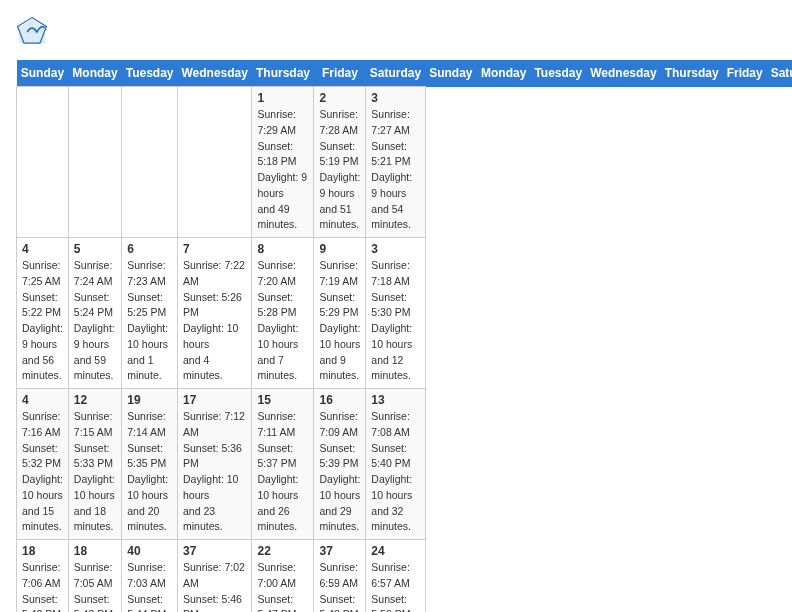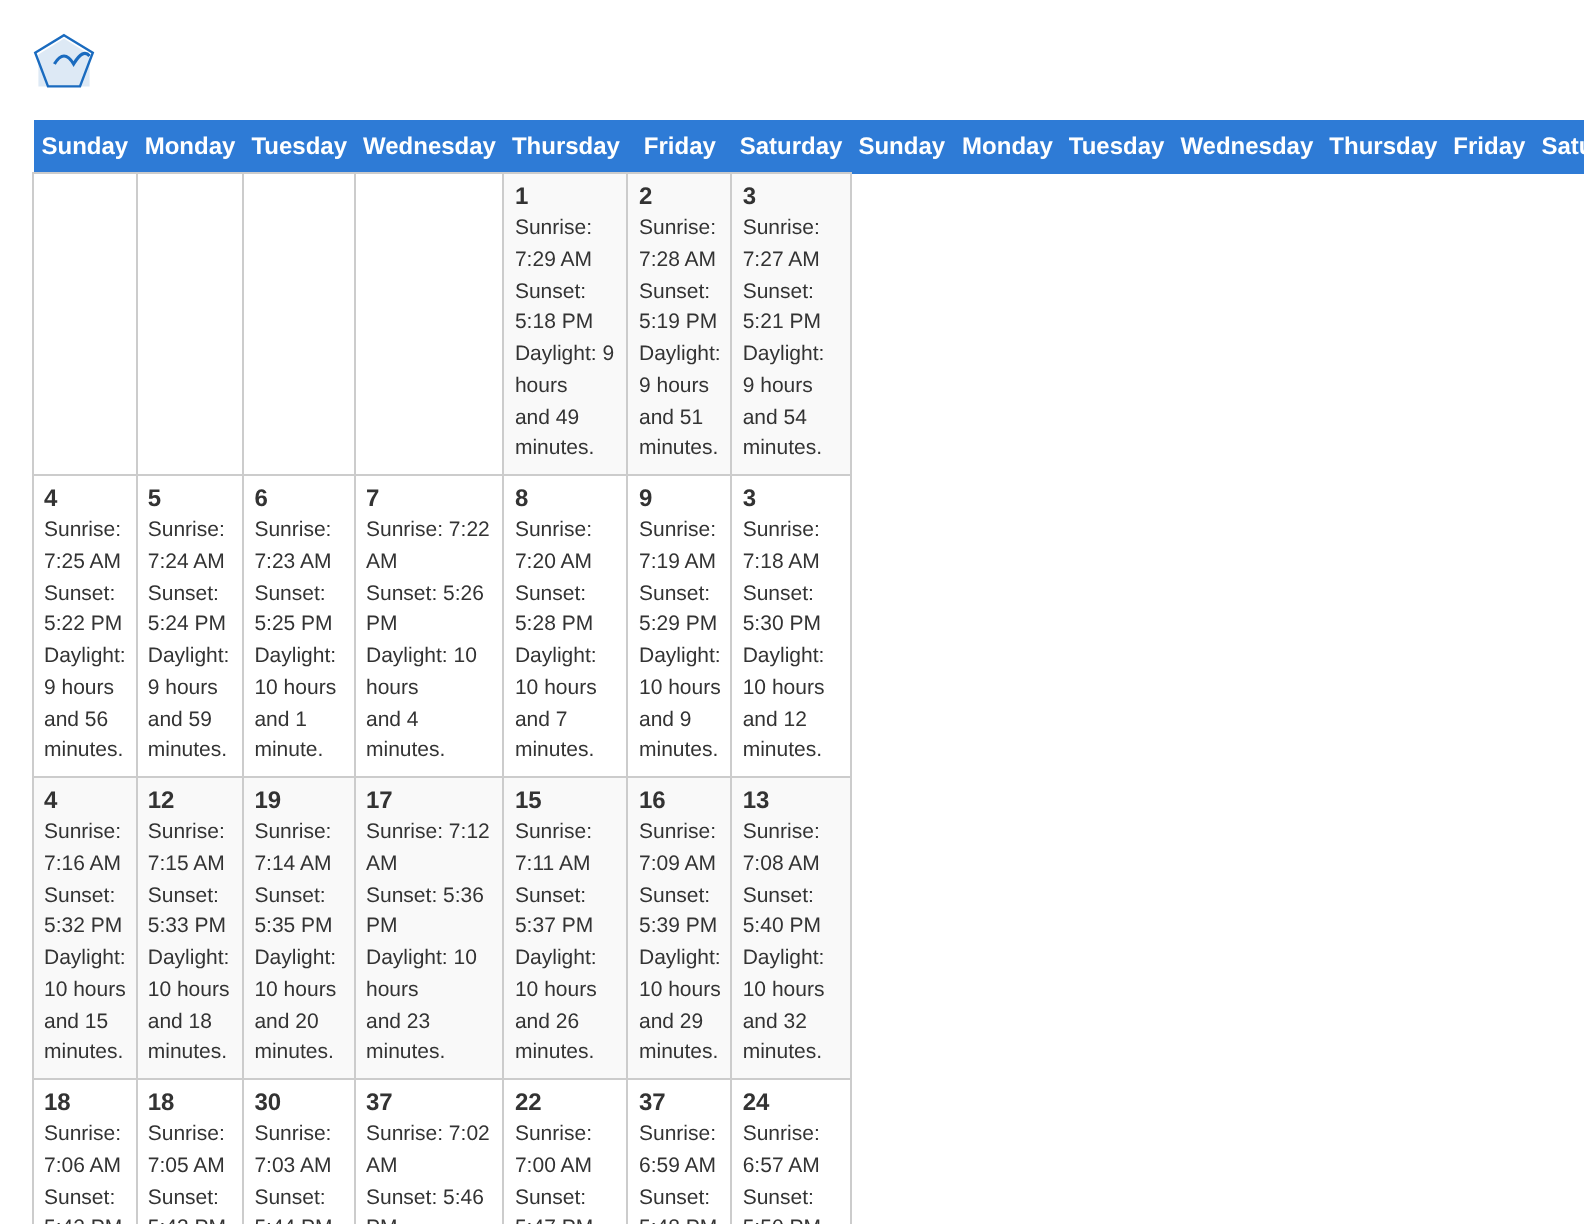--- a/index.html
+++ b/index.html
@@ -216,21 +216,21 @@
       <tr>
         <td>
           <span class="day-num">18</span>
           <div class="day-info">Sunrise: 7:06 AM<br>Sunset: 5:42 PM<br>Daylight: 10 hours<br>and 35 minutes.</div>
         </td>
         <td>
           <span class="day-num">18</span>
           <div class="day-info">Sunrise: 7:05 AM<br>Sunset: 5:43 PM<br>Daylight: 10 hours<br>and 38 minutes.</div>
         </td>
         <td>
-          <span class="day-num">30</span>
+          <span class="day-num">40</span>
           <div class="day-info">Sunrise: 7:03 AM<br>Sunset: 5:44 PM<br>Daylight: 10 hours<br>and 41 minutes.</div>
         </td>
         <td>
           <span class="day-num">37</span>
           <div class="day-info">Sunrise: 7:02 AM<br>Sunset: 5:46 PM<br>Daylight: 10 hours<br>and 43 minutes.</div>
         </td>
         <td>
           <span class="day-num">22</span>
           <div class="day-info">Sunrise: 7:00 AM<br>Sunset: 5:47 PM<br>Daylight: 10 hours<br>and 46 minutes.</div>
         </td>

